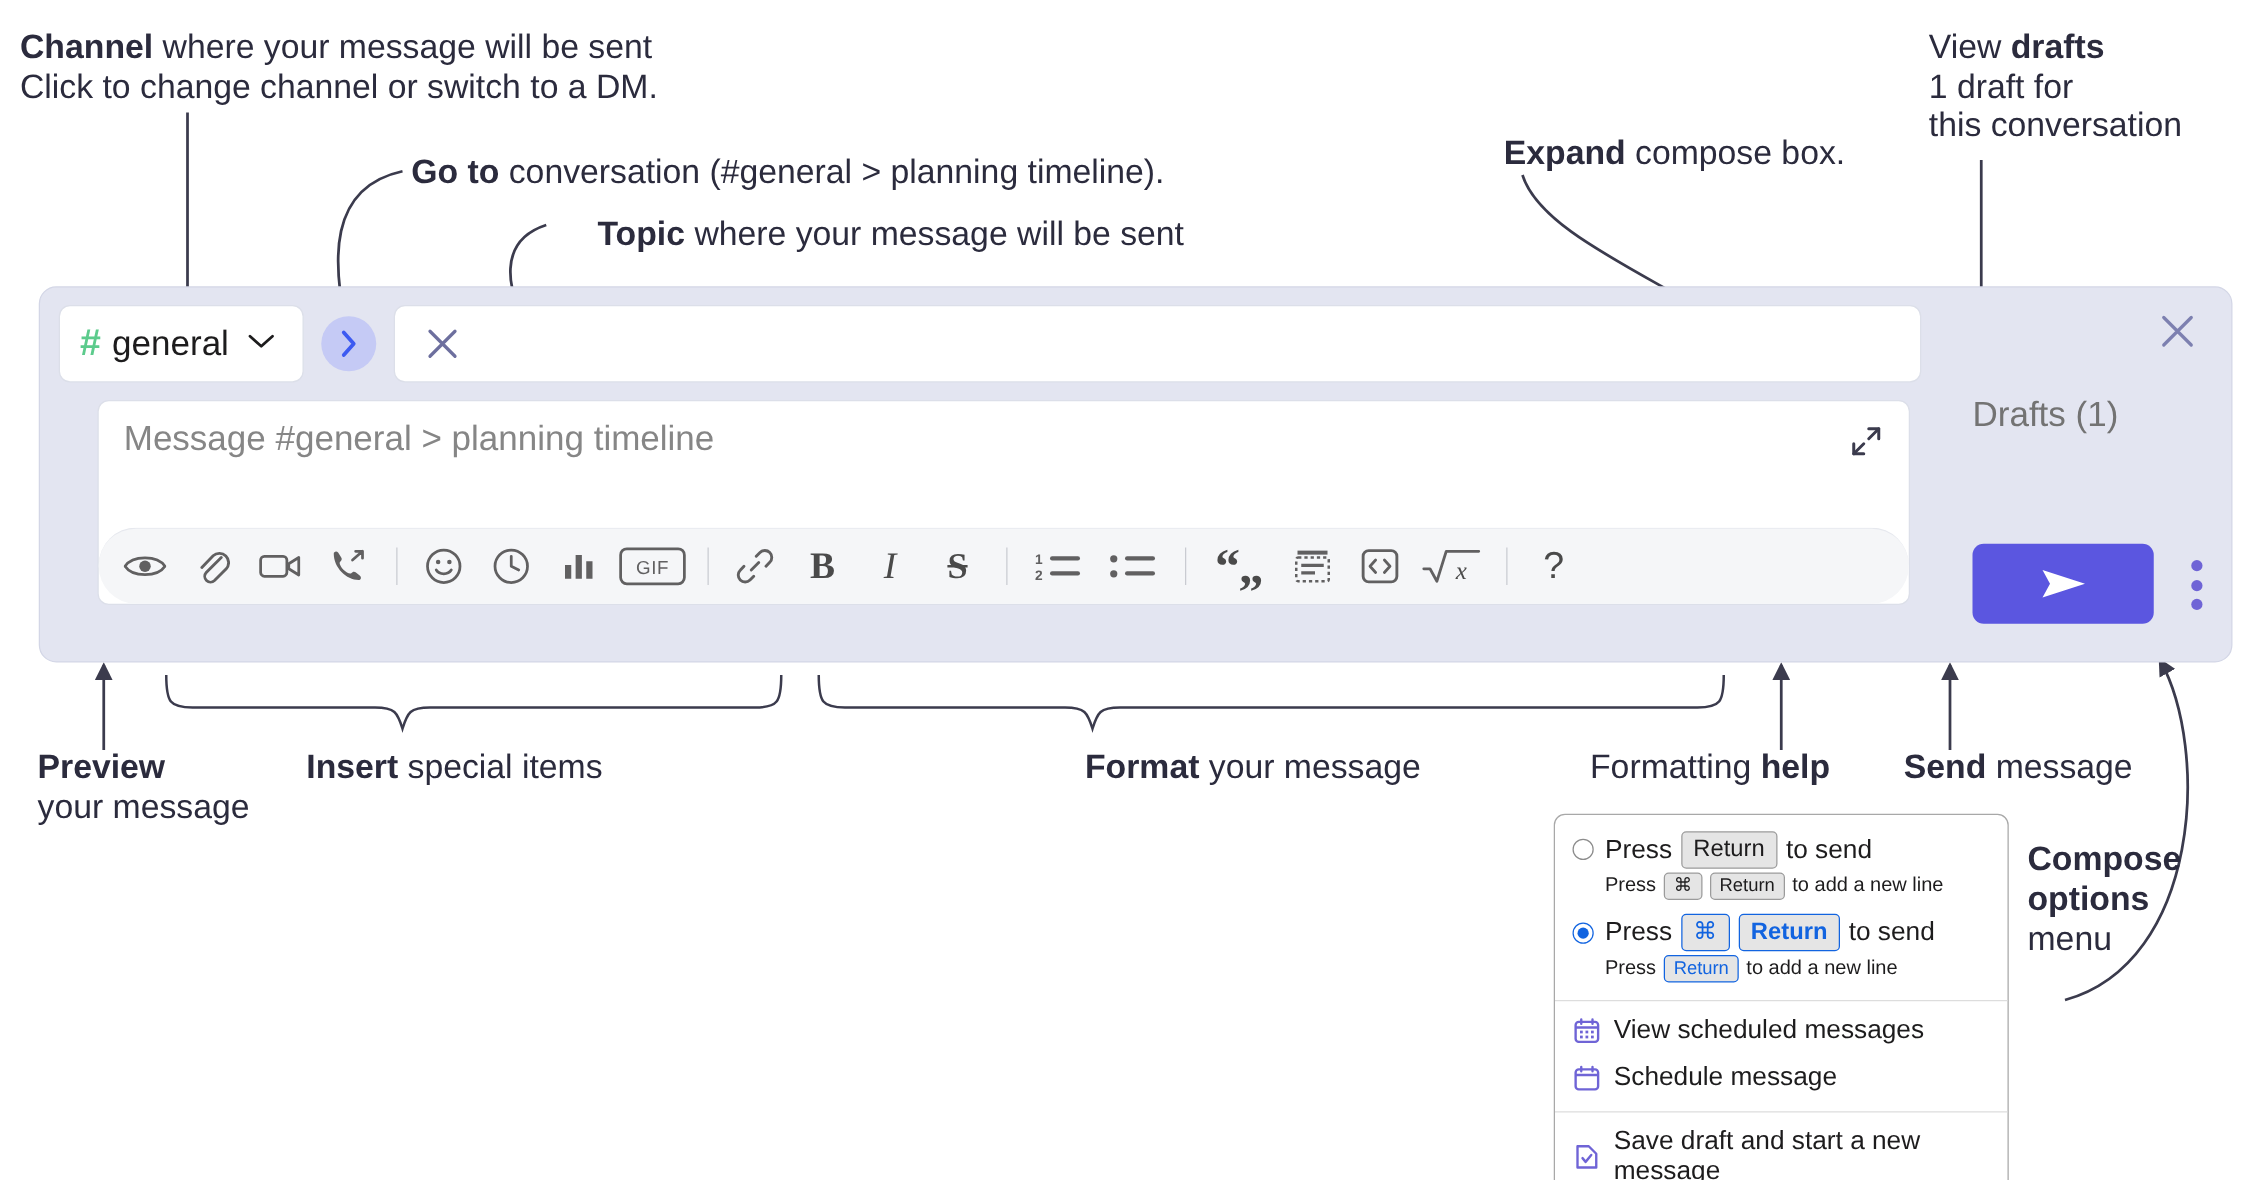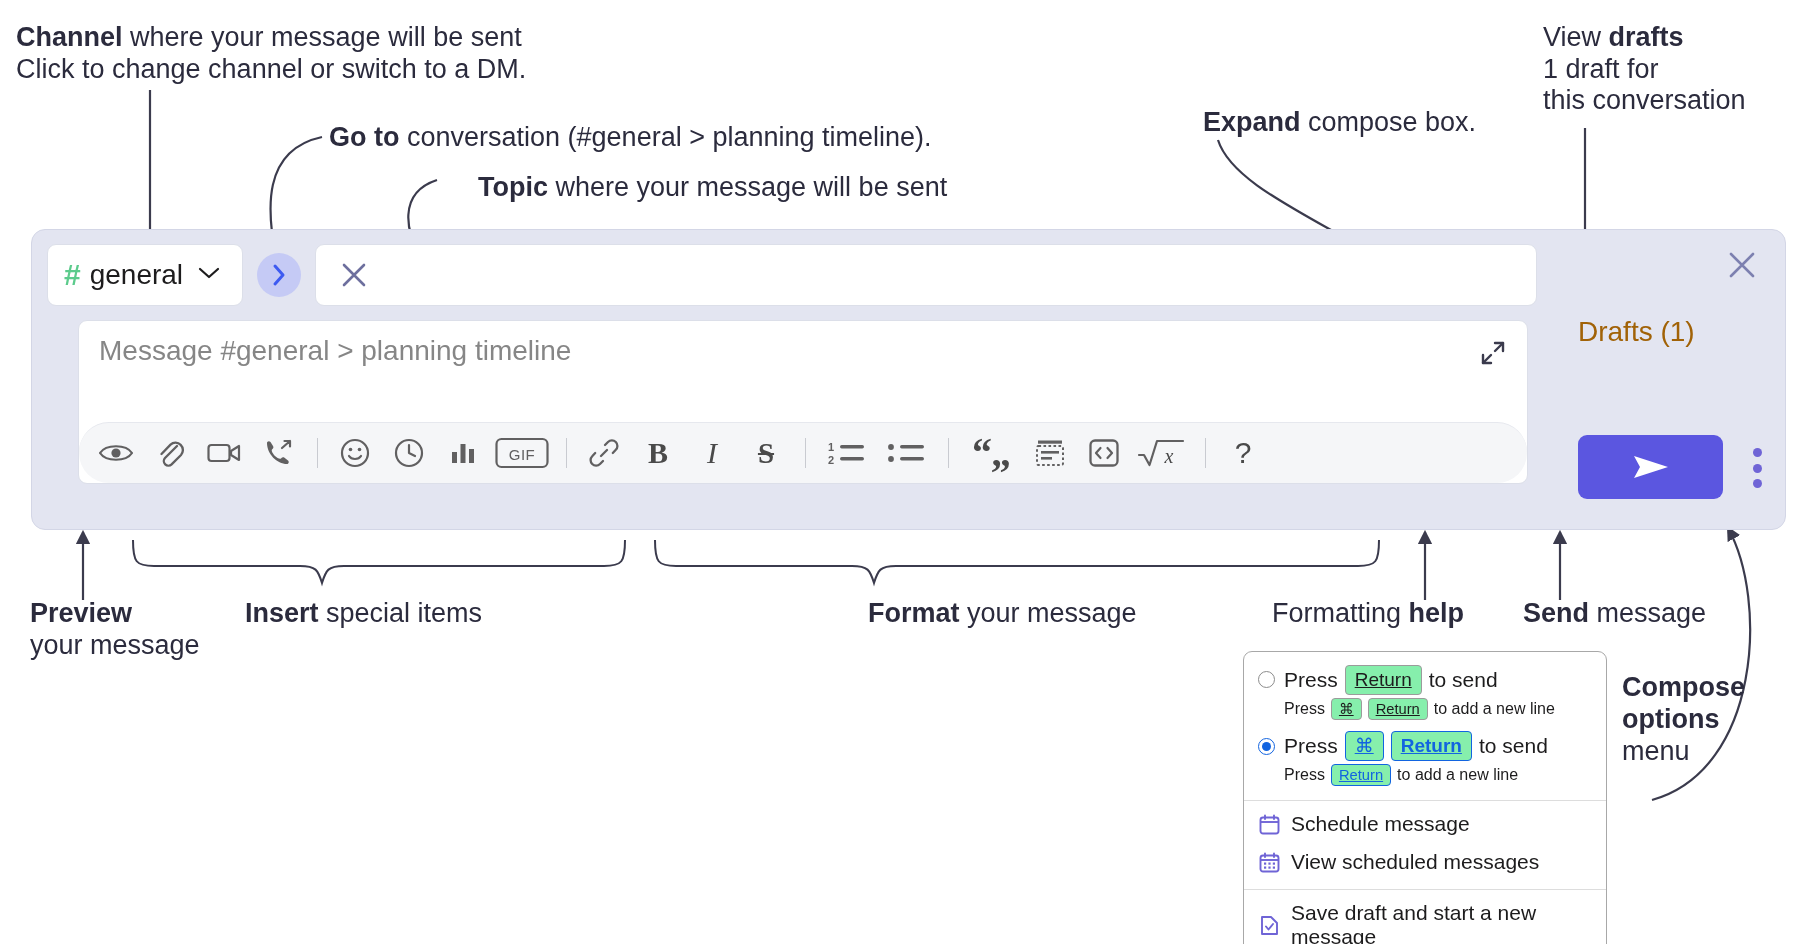--- a/index.html
+++ b/index.html
@@ -67,42 +67,42 @@
     display:flex;align-items:center;padding-left:14px;box-sizing:border-box;border-radius:30px;
   }
   .tbBtn{width:46px;height:44px;display:flex;align-items:center;justify-content:center;cursor:pointer;
     margin-right:8px;color:#616061;}
   .tbSep{width:1px;height:30px;background:#c9cbd1;margin:0 14px 0 8px;}
 
   
   #rail{position:absolute;right:0;top:0;width:235px;height:100%;}
   #railClose{position:absolute;right:24px;top:16px;width:38px;height:38px;cursor:pointer;
     display:flex;align-items:center;justify-content:center;}
-  #drafts{position:absolute;left:28px;top:86px;font-size:28px;color:#a16207;cursor:pointer;white-space:nowrap;}
+  #drafts{position:absolute;left:28px;top:86px;font-size:28px;color:#737373;cursor:pointer;white-space:nowrap;}
   #sendBtn{position:absolute;left:28px;top:205px;width:145px;height:64px;background:#5b56e0;border:none;
     border-radius:9px;display:flex;align-items:center;justify-content:center;cursor:pointer;}
   #kebab{position:absolute;left:196px;top:218px;width:22px;height:40px;cursor:pointer;
     display:flex;flex-direction:column;align-items:center;justify-content:space-between;}
   .kdot{width:9px;height:9px;border-radius:50%;background:#6f64d6;}
 
   
   #popup{
     position:absolute;left:1243px;top:651px;width:364px;
     background:#ffffff;border:1px solid #a8a8a8;border-radius:9px;
     box-sizing:border-box;padding:8px 0 6px 0;
     font-size:19px;color:#1d1c1d;
   }
   .optRow{display:flex;align-items:center;gap:9px;padding:5px 14px 0 14px;cursor:pointer;}
   .radio{width:17px;height:17px;border-radius:50%;border:1.7px solid #8c8c8c;flex:none;
     display:flex;align-items:center;justify-content:center;box-sizing:border-box;}
   .radio.on{border-color:#1264e0;}
   .radio.on::after{content:"";width:9px;height:9px;border-radius:50%;background:#1264e0;}
   .optMain{font-size:21px;display:flex;align-items:center;gap:7px;}
   .optSub{font-size:16px;display:flex;align-items:center;gap:6px;padding:3px 14px 6px 40px;color:#1d1c1d;}
-  .key{border:1px solid #9b9b9b;border-radius:4px;padding:1px 7px;font-size:0.92em;line-height:1.25;background:#86efac;text-decoration:underline;}
+  .key{border:1px solid #9b9b9b;border-radius:4px;padding:1px 7px;font-size:0.92em;line-height:1.25;background:#e5e5e5;}
   .key.blue{border-color:#1264e0;color:#1264e0;}
   .optMain .key{font-size:19px;padding:2px 9px;}
   .sep{height:1px;background:#dddddd;margin:8px 0 4px 0;}
   .menuRow{display:flex;align-items:center;gap:11px;padding:7px 14px;font-size:21px;cursor:pointer;}
   .menuRow .mi{width:22px;height:22px;flex:none;display:flex;align-items:center;justify-content:center;color:#6f64d6;}
 </style>
 </head>
 <body>
 
 <svg id="leaders" viewBox="0 0 1814 944" xmlns="http://www.w3.org/2000/svg">
@@ -414,51 +414,51 @@
       <span>to send</span>
     </span>
   </div>
   <div class="optSub">
     <span>Press</span>
     <span class="key blue">Return</span>
     <span>to add a new line</span>
   </div>
 
   <div class="sep"></div>
-
-  <div class="menuRow">
-    <span class="mi">
-      <svg width="21" height="21" viewBox="0 0 21 21">
-          <rect x="1.5" y="3.5" width="18" height="16" rx="2.5" fill="none" stroke="#6f64d6" stroke-width="1.9"></rect>
-          <path d="M1.5 8 L19.5 8" stroke="#6f64d6" stroke-width="1.9"></path>
-          <path d="M6 1.5 L6 5 M15 1.5 L15 5" stroke="#6f64d6" stroke-width="1.9" stroke-linecap="round"></path>
-        </svg>
-    </span>
-    <span>Schedule message</span>
-  </div>
 
   <div class="menuRow">
     <span class="mi">
       <svg width="21" height="21" viewBox="0 0 21 21">
           <rect x="1.5" y="3.5" width="18" height="16" rx="2.5" fill="none" stroke="#6f64d6" stroke-width="1.9"></rect>
           <path d="M1.5 8 L19.5 8" stroke="#6f64d6" stroke-width="1.9"></path>
           <path d="M6 1.5 L6 5 M15 1.5 L15 5" stroke="#6f64d6" stroke-width="1.9" stroke-linecap="round"></path>
           <g fill="#6f64d6">
             <rect x="5" y="10.5" width="2.2" height="2.2"></rect>
             <rect x="9.4" y="10.5" width="2.2" height="2.2"></rect>
             <rect x="13.8" y="10.5" width="2.2" height="2.2"></rect>
             <rect x="5" y="14.5" width="2.2" height="2.2"></rect>
             <rect x="9.4" y="14.5" width="2.2" height="2.2"></rect>
             <rect x="13.8" y="14.5" width="2.2" height="2.2"></rect>
           </g>
         </svg>
     </span>
     <span>View scheduled messages</span>
   </div>
 
+  <div class="menuRow">
+    <span class="mi">
+      <svg width="21" height="21" viewBox="0 0 21 21">
+          <rect x="1.5" y="3.5" width="18" height="16" rx="2.5" fill="none" stroke="#6f64d6" stroke-width="1.9"></rect>
+          <path d="M1.5 8 L19.5 8" stroke="#6f64d6" stroke-width="1.9"></path>
+          <path d="M6 1.5 L6 5 M15 1.5 L15 5" stroke="#6f64d6" stroke-width="1.9" stroke-linecap="round"></path>
+        </svg>
+    </span>
+    <span>Schedule message</span>
+  </div>
+
   <div class="sep"></div>
 
   <div class="menuRow">
     <span class="mi">
       <svg width="21" height="21" viewBox="0 0 21 21">
           <path d="M3 2 L12 2 L18 8 L18 19 L3 19 Z" fill="none" stroke="#6f64d6" stroke-width="1.9" stroke-linejoin="round"></path>
           <path d="M7 11.5 L9.5 14.5 L14 9" fill="none" stroke="#6f64d6" stroke-width="1.9" stroke-linecap="round" stroke-linejoin="round"></path>
         </svg>
     </span>
     <span>Save draft and start a new message</span>

